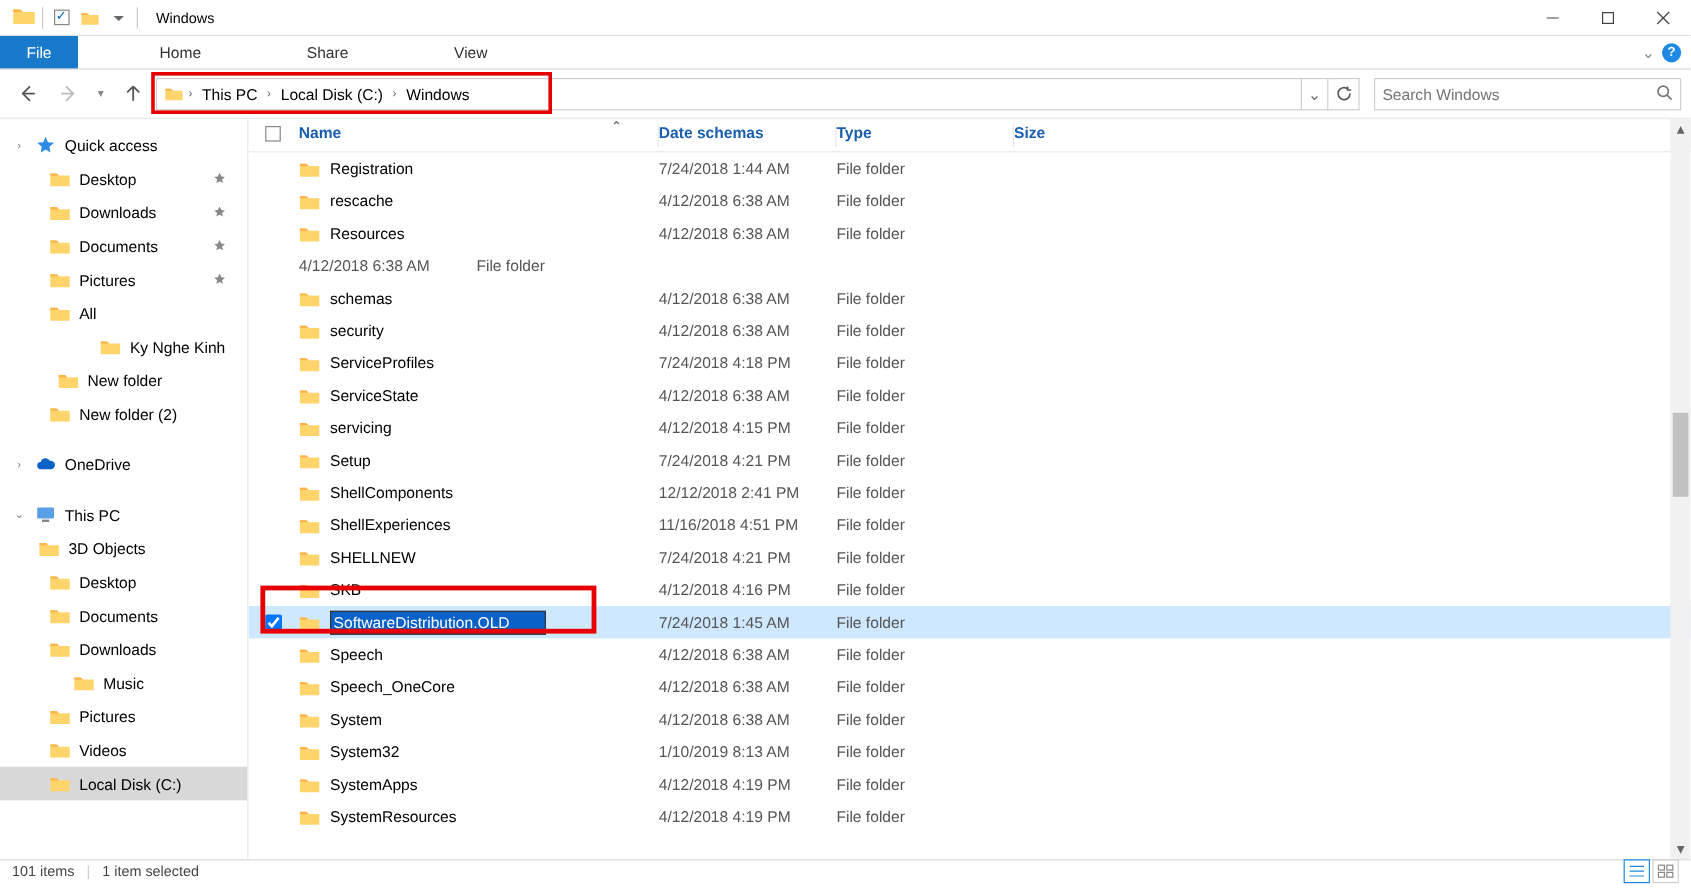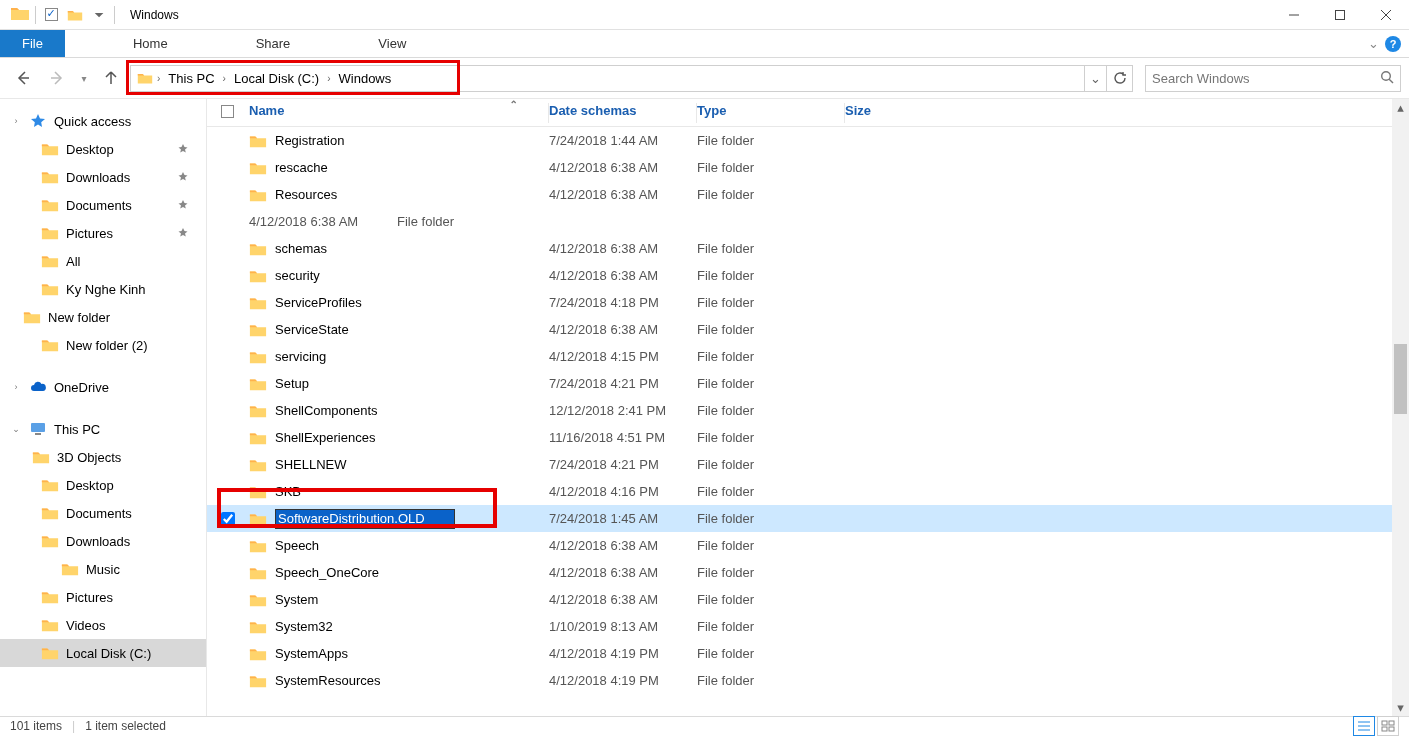--- a/index.html
+++ b/index.html
@@ -257,30 +257,30 @@
         </div>
         <div class="sb-item" style="padding-left: 42px;">
           <span class="sb-icon">
             <svg class="folder-svg" viewBox="0 0 20 16">
               <path d="M1 3h6l2 2h10v10H1z" fill="#ffd46b"></path>
               <path d="M1 3h6l2 2H1z" fill="#ffb24c"></path>
             </svg>
           </span>
           <span>All</span>
         </div>
-        <div class="sb-item" style="padding-left: 42px;">
+        <div class="sb-item" style="padding-left: 66px; justify-content: center;">
           <span class="sb-icon">
             <svg class="folder-svg" viewBox="0 0 20 16">
               <path d="M1 3h6l2 2h10v10H1z" fill="#ffd46b"></path>
               <path d="M1 3h6l2 2H1z" fill="#ffb24c"></path>
             </svg>
           </span>
           <span>Ky Nghe Kinh</span>
         </div>
-        <div class="sb-item" style="padding-left: 24px;">
+        <div class="sb-item" style="padding-left: 49px;">
           <span class="sb-icon">
             <svg class="folder-svg" viewBox="0 0 20 16">
               <path d="M1 3h6l2 2h10v10H1z" fill="#ffd46b"></path>
               <path d="M1 3h6l2 2H1z" fill="#ffb24c"></path>
             </svg>
           </span>
           <span>New folder</span>
         </div>
         <div class="sb-item" style="padding-left: 42px;">
           <span class="sb-icon">

